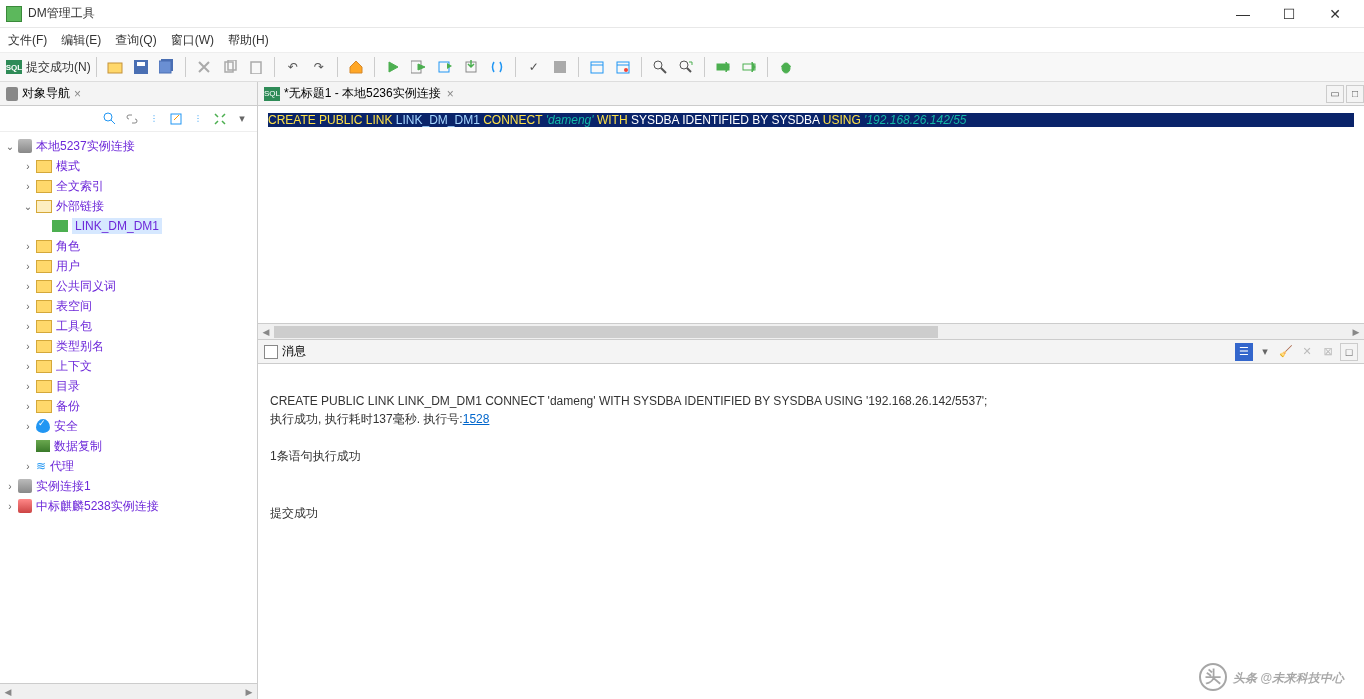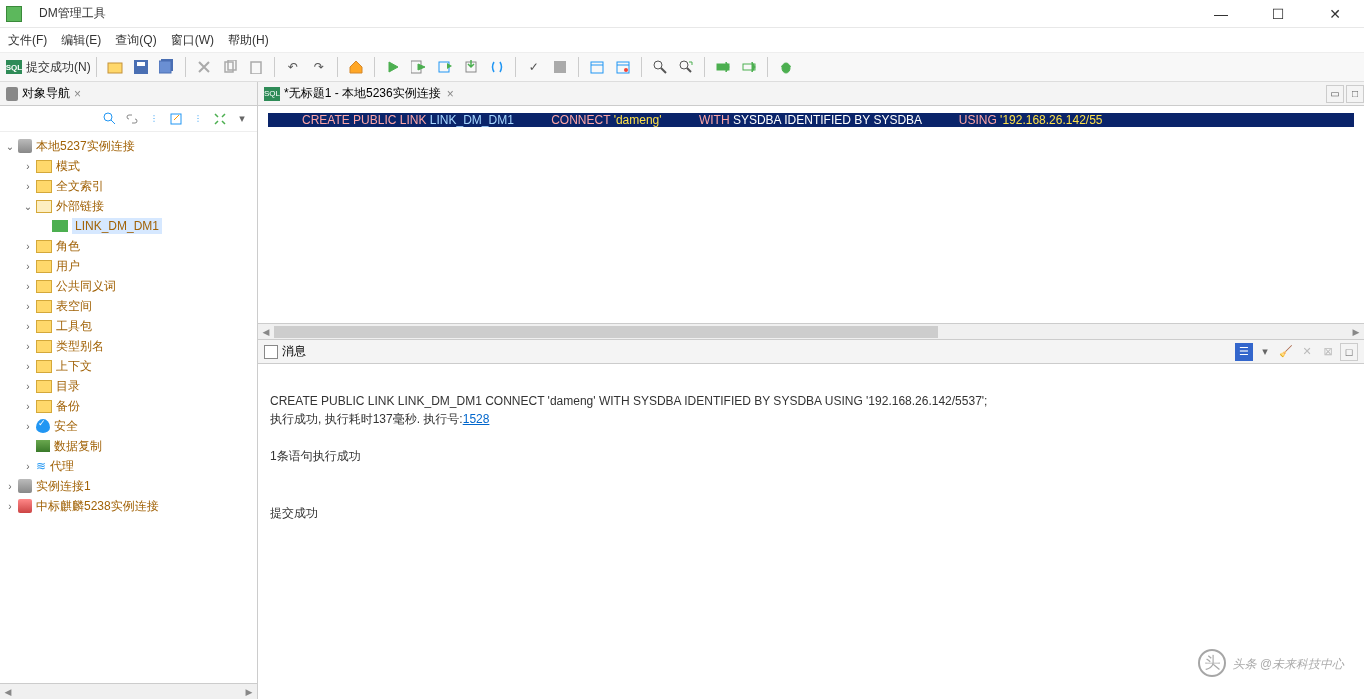--- a/index.html
+++ b/index.html
@@ -1,17 +1,17 @@
 <!DOCTYPE html>
 <html><head>
 <meta charset="utf-8">
 <style>
 * { margin: 0; padding: 0; box-sizing: border-box; font-family: "Microsoft YaHei", Tahoma, sans-serif; font-size: 12px; }
 body { width: 1364px; height: 699px; background: #fff; overflow: hidden; display: flex; flex-direction: column; }
-.titlebar { height: 28px; display: flex; align-items: center; padding: 0 6px; border-bottom: 1px solid #e8e8e8; gap: 11px; }
+.titlebar { height: 28px; display: flex; align-items: center; padding: 0 6px; border-bottom: 1px solid #e8e8e8; }
 .titlebar .app-icon { width: 16px; height: 16px; background: #5cb85c; border: 1px solid #3a893a; margin-right: 6px; }
 .titlebar .title { flex: 1; color: #333; }
 .titlebar .winbtn { width: 46px; height: 100%; display: flex; align-items: center; justify-content: center; color: #333; font-size: 14px; }
 .menubar { height: 24px; display: flex; align-items: center; padding: 0 8px; color: #333; }
 .menubar span { margin-right: 14px; }
 .toolbar { height: 30px; display: flex; align-items: center; padding: 0 6px; border-top: 1px solid #eee; border-bottom: 1px solid #ddd; background: #f8f8f8; }
 .toolbar .tbtn { width: 22px; height: 22px; margin: 0 2px; display: flex; align-items: center; justify-content: center; color: #555; }
 .toolbar .sep { width: 1px; height: 20px; background: #ccc; margin: 0 5px; }
 .newquery { display: flex; align-items: center; color: #333; }
 .newquery .sql-icon { width: 16px; height: 14px; background: #2e8b57; color: #fff; font-size: 8px; display: flex; align-items: center; justify-content: center; margin-right: 4px; font-weight: bold; }
@@ -29,45 +29,45 @@
 .tree .node { display: flex; align-items: center; height: 20px; padding-right: 4px; white-space: nowrap; }
 .tree .exp { width: 12px; text-align: center; color: #666; font-size: 10px; margin-right: 2px; }
 .tree .folder { width: 16px; height: 13px; background: #ffd86b; border: 1px solid #d4a83a; margin-right: 4px; }
 .tree .folder.open { background: #fdeec1; }
 .tree .conn-icon { width: 14px; height: 14px; background: linear-gradient(#bbb,#888); margin-right: 4px; border-radius: 2px; }
 .tree .link-icon { width: 16px; height: 12px; background: #4caf50; margin-right: 4px; }
 .tree .shield { width: 14px; height: 14px; background: #2196f3; border-radius: 50% 50% 50% 50% / 60% 60% 40% 40%; margin-right: 4px; position: relative; }
 .tree .shield::after { content: "✓"; color: #fff; font-size: 9px; position: absolute; left: 2px; top: -1px; }
 .tree .repl-icon { width: 14px; height: 12px; background: linear-gradient(#6aa84f,#3a7a2a); margin-right: 4px; }
 .tree .sel { background: #d6e8ff; }
-.tree .lbl { color: #a16207; }
+.tree .lbl { color: #6d28d9; }
 .sb-scroll { height: 16px; border-top: 1px solid #ccc; background: #f0f0f0; display: flex; }
 .sb-scroll .arrow { width: 16px; text-align: center; color: #888; font-size: 9px; line-height: 16px; }
 .sb-scroll .track { flex: 1; }
 .editor-area { flex: 1; display: flex; flex-direction: column; }
 .ed-tabrow { height: 24px; display: flex; align-items: center; border-bottom: 1px solid #ccc; background: #f4f4f4; padding-left: 6px; }
 .ed-tabrow .sql-icon { width: 16px; height: 14px; background: #2e8b57; color: #fff; font-size: 8px; display: flex; align-items: center; justify-content: center; margin-right: 4px; }
 .ed-tabrow .tabbtns { margin-left: auto; display: flex; }
 .ed-tabrow .tb { width: 18px; height: 18px; border: 1px solid #ccc; margin-left: 2px; display: flex; align-items: center; justify-content: center; font-size: 10px; color: #555; }
 .editor { flex: 0 0 234px; display: flex; flex-direction: column; border-bottom: 1px solid #ccc; }
 .code { flex: 1; background: #fff; font-family: Consolas, monospace; font-size: 13px; padding: 6px 10px; overflow: hidden; }
 .code .hl { background: #0a246a; color: #fff; padding: 0; display: inline-block; width: 100%; }
-.kw { color: #fca5a5; margin-left: 34px; }
+.kw { color: #fde047; }
 .id { color: #a7d7ff; }
-.str { color: #fde047; }
+.str { color: #14b8a6; font-style: italic; }
 .ed-scroll { height: 16px; display: flex; background: #f0f0f0; border-top: 1px solid #ccc; }
 .ed-scroll .arrow { width: 16px; text-align: center; color: #888; font-size: 9px; line-height: 16px; }
 .ed-scroll .thumb { width: 60%; height: 12px; background: #cdcdcd; margin: 2px 0; }
 .msg-header { height: 24px; display: flex; align-items: center; background: #f4f4f4; border-bottom: 1px solid #ccc; padding: 0 6px; }
 .msg-header .msg-icon { width: 14px; height: 14px; border: 1px solid #888; margin-right: 4px; background: #fff; }
 .msg-header .right { margin-left: auto; display: flex; align-items: center; }
 .msg-header .rbtn { width: 18px; height: 18px; margin-left: 3px; display: flex; align-items: center; justify-content: center; font-size: 11px; }
 .msg-body { flex: 1; padding: 8px 12px; font-family: "SimSun", monospace; font-size: 13px; color: #333; line-height: 1.5; overflow: auto; }
 .msg-body a { color: #0066cc; text-decoration: underline; }
-.watermark { position: absolute; right: 20px; bottom: 22px; font-size: 26px; color: rgba(0,0,0,0.35); font-style: italic; font-weight: 400; pointer-events: none; }
+.watermark { position: absolute; right: 20px; bottom: 8px; font-size: 26px; color: rgba(0,0,0,0.35); font-style: italic; font-weight: 700; pointer-events: none; }
 .watermark .wmlogo { display: inline-block; width: 28px; height: 28px; border: 2px solid rgba(0,0,0,0.35); border-radius: 50%; text-align: center; line-height: 24px; font-size: 16px; margin-right: 6px; font-style: normal; }
 </style>
 </head>
 <body>
 
 <div class="titlebar">
   <div class="app-icon"></div>
   <div class="title">DM管理工具</div>
   <div class="winbtn">—</div>
   <div class="winbtn">☐</div>

